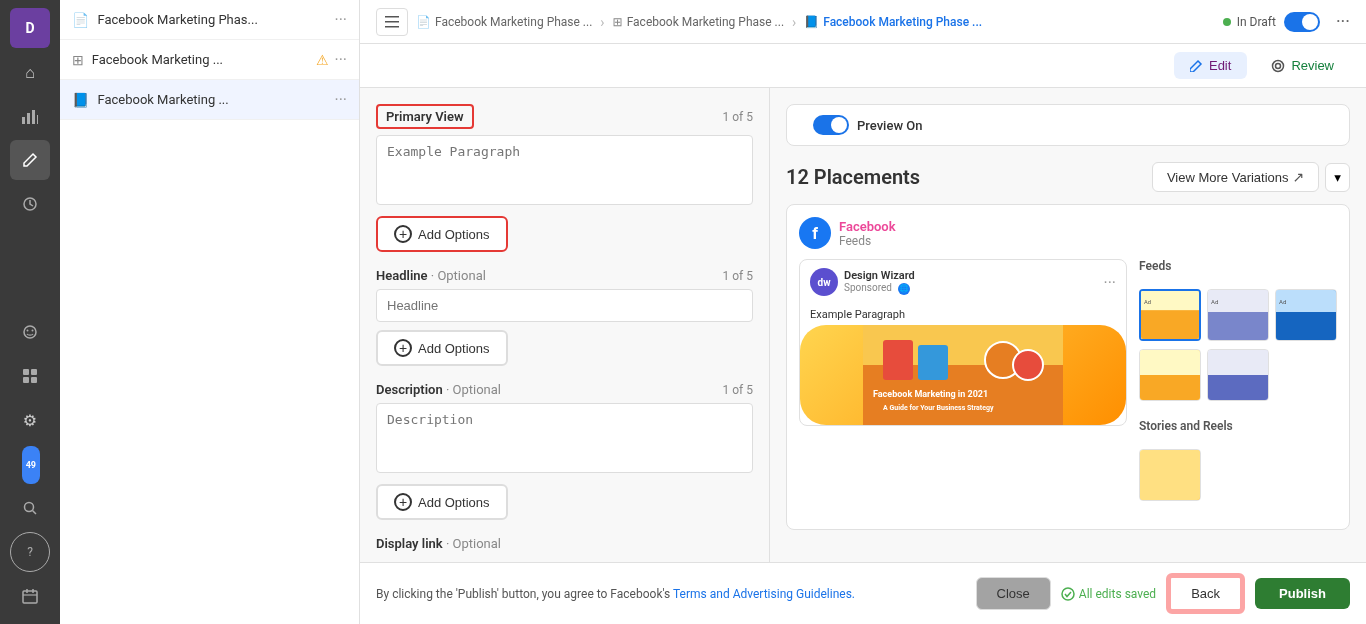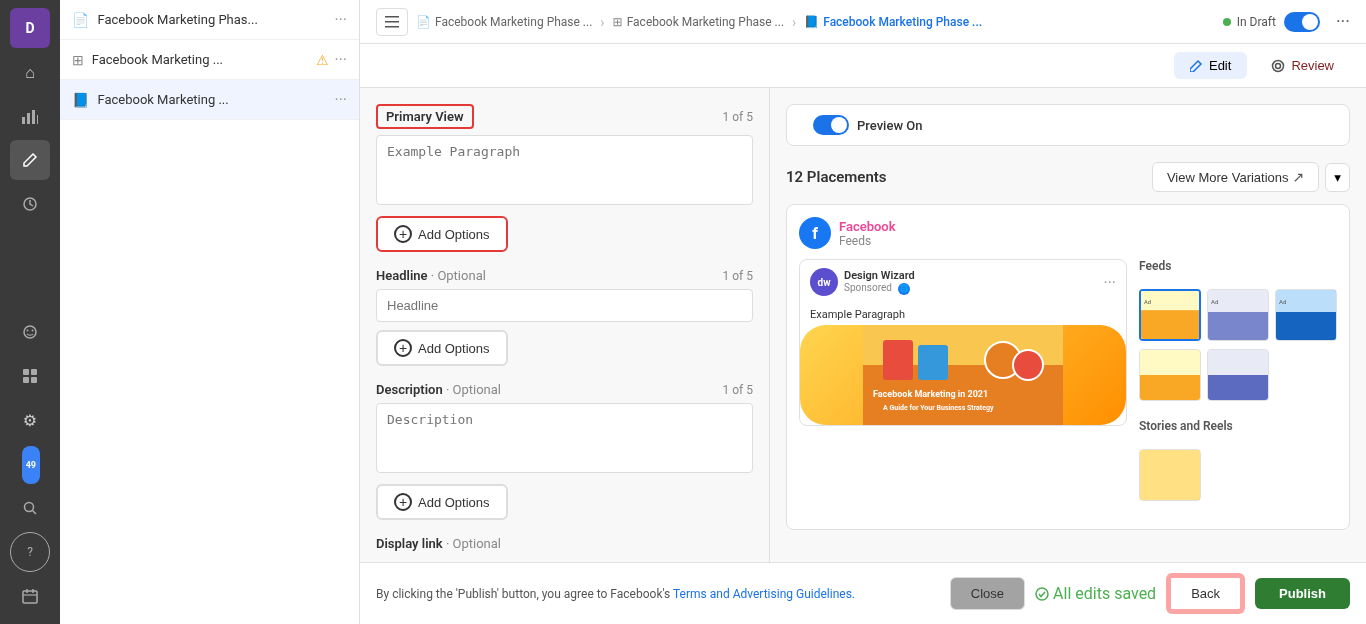--- a/index.html
+++ b/index.html
@@ -158,25 +158,25 @@
       gap: 6px;
       padding: 6px 16px;
       border-radius: 6px;
       cursor: pointer;
       font-size: 13px;
       font-weight: 500;
       border: none;
     }
     .action-btn.edit {
       background: #e8f0fe;
-      color: #000000;
+      color: #701a75;
     }
     .action-btn.review {
       background: transparent;
-      color: #7f1d1d;
+      color: #15803d;
     }
 
     
     .content-panels {
       flex: 1;
       display: flex;
       overflow: hidden;
     }
 
     
@@ -300,21 +300,21 @@
       font-weight: 500;
       color: #333;
     }
     .placements-header {
       display: flex;
       align-items: center;
       justify-content: space-between;
       margin-bottom: 12px;
     }
     .placements-count {
-      font-size: 15px;
+      font-size: 20px;
       font-weight: 600;
       color: #333;
     }
     .view-more-btn {
       display: flex;
       align-items: center;
       gap: 4px;
       padding: 6px 14px;
       border: 1px solid #ddd;
       border-radius: 6px;
@@ -490,21 +490,21 @@
       border-radius: 6px;
       background: #a3a3a3;
       cursor: pointer;
       font-size: 13px;
       color: #333;
     }
     .save-status {
       display: flex;
       align-items: center;
       gap: 4px;
-      font-size: 16px;
+      font-size: 12px;
       color: #4caf50;
     }
     .back-btn {
       padding: 8px 20px;
       border: 5px solid #fca5a5;
       border-radius: 6px;
       background: #fff;
       cursor: pointer;
       font-size: 13px;
       color: #333;

